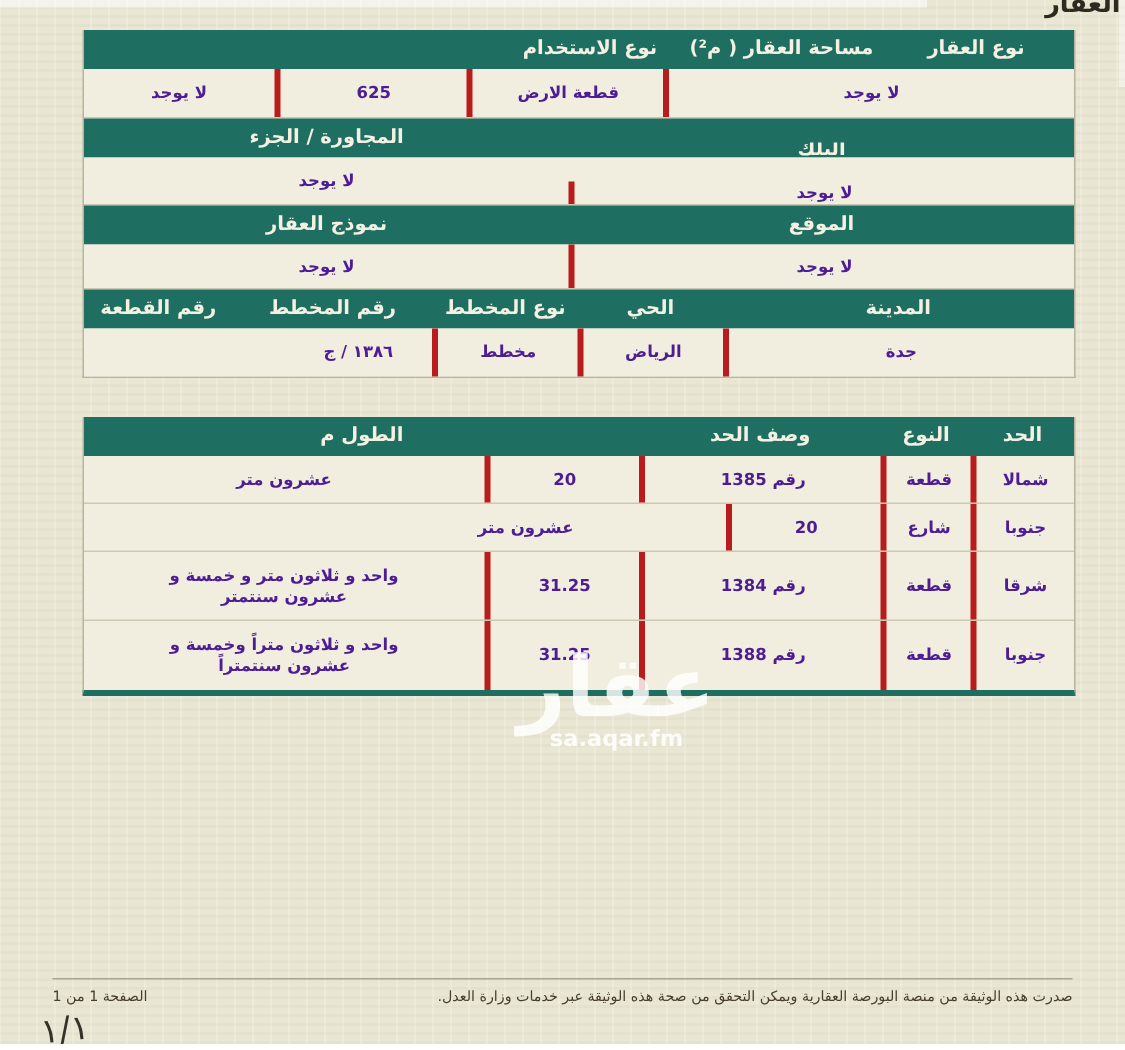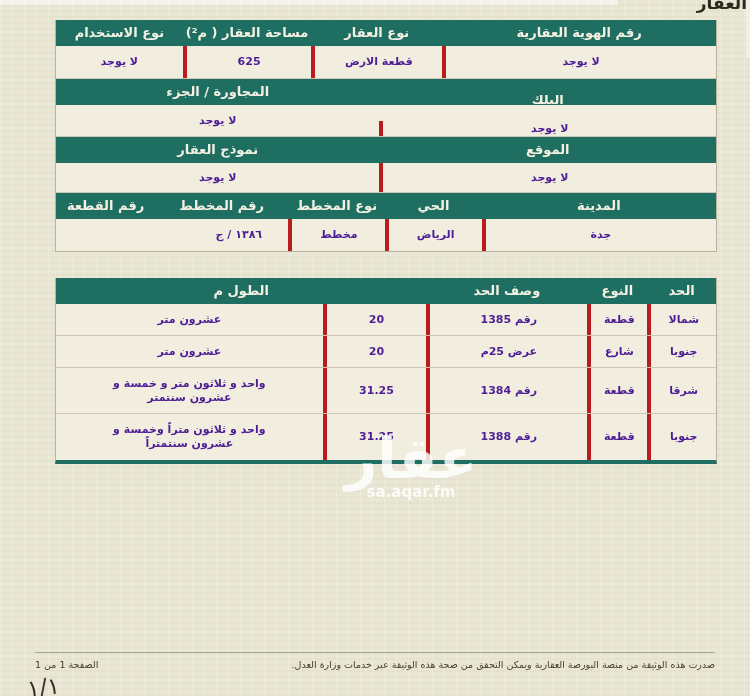--- a/index.html
+++ b/index.html
@@ -80,21 +80,20 @@
 <div class="page">
 
   <div class="top-strip"></div>
   <div class="edge-strip"></div>
 
   <div class="page-title">العقار</div>
 
   <div class="doc-table table1">
 
     <div class="row head">
-      <div class="cell c-id">رقم الهوية العقارية</div>
       <div class="cell c-ptype">نوع العقار</div>
       <div class="cell c-area">مساحة العقار ( م²)</div>
       <div class="cell c-usage">نوع الاستخدام</div>
     </div>
     <div class="row body h33">
       <div class="cell c-id">لا يوجد</div>
       <div class="cell c-ptype">قطعة الارض</div>
       <div class="cell c-area">625</div>
       <div class="cell c-usage">لا يوجد</div>
     </div>
@@ -145,21 +144,20 @@
       <div class="cell c-bnd">شمالا</div>
       <div class="cell c-btype">قطعة</div>
       <div class="cell c-desc">رقم 1385</div>
       <div class="cell c-len">20</div>
       <div class="cell c-ltext">عشرون متر</div>
     </div>
 
     <div class="row body h32">
       <div class="cell c-bnd">جنوبا</div>
       <div class="cell c-btype">شارع</div>
-      <div class="cell c-desc">عرض 25م</div>
       <div class="cell c-len">20</div>
       <div class="cell c-ltext">عشرون متر</div>
     </div>
 
     <div class="row body h46">
       <div class="cell c-bnd">شرقا</div>
       <div class="cell c-btype">قطعة</div>
       <div class="cell c-desc">رقم 1384</div>
       <div class="cell c-len">31.25</div>
       <div class="cell c-ltext">واحد و ثلاثون متر و خمسة و عشرون سنتمتر</div>

